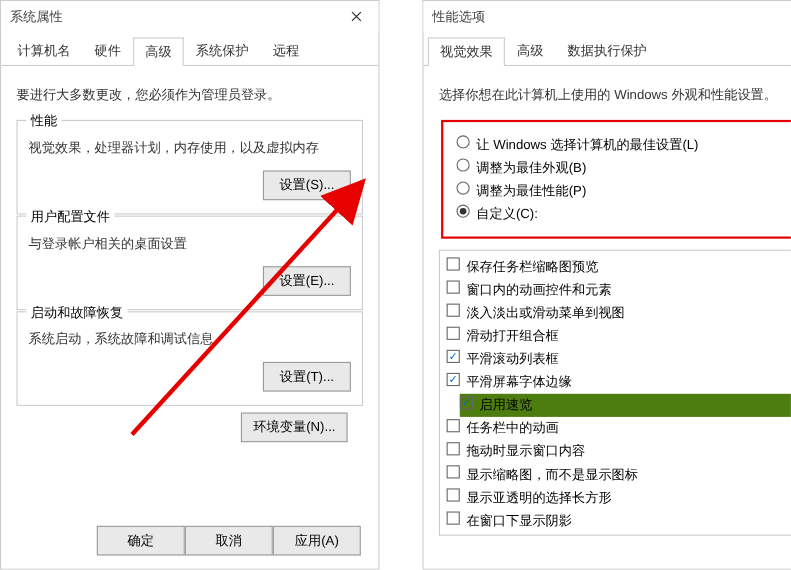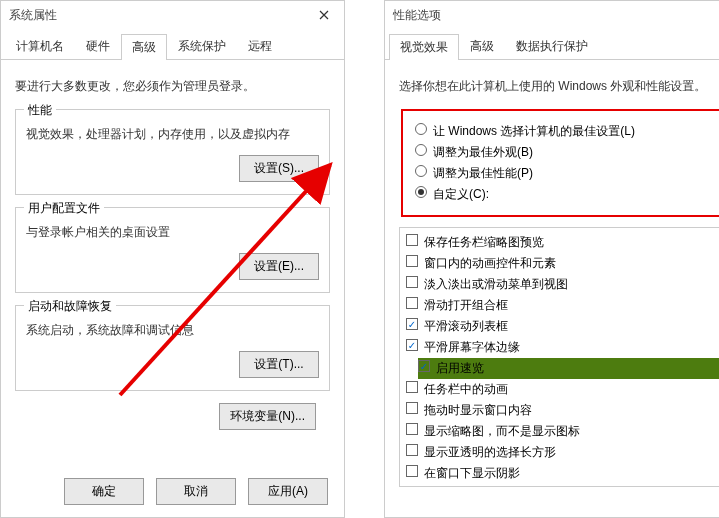--- a/index.html
+++ b/index.html
@@ -8,26 +8,26 @@
   .panel.left { left: 0; width: 345px; height: 518px; }
   .panel.right { left: 384px; width: 375px; height: 518px; }
   .titlebar { height: 28px; display: flex; align-items: center; padding: 0 8px; background: #fff; position: relative; }
   .titlebar-text { color: #444; }
   .close-btn { position: absolute; right: 0; top: 0; width: 40px; height: 28px; display: flex; align-items: center; justify-content: center; color: #333; cursor: pointer; }
   .tabs { display: flex; border-bottom: 1px solid #ccc; padding: 0 4px; margin-top: 4px; }
   .tab { padding: 4px 10px; border: 1px solid transparent; border-bottom: none; color: #333; cursor: pointer; }
   .tab.active { border-color: #ccc; background: #fff; position: relative; top: 1px; }
   .content { padding: 12px 14px; }
   .intro { margin: 6px 0 14px; color: #333; }
-  .group { border: 1px solid #ccc; margin-bottom: 12px; padding: 8px 10px 12px; position: relative; }
+  .group { border: 1px solid #ccc; margin-bottom: 1px; padding: 8px 10px 12px; position: relative; }
   .group-title { position: absolute; top: -8px; left: 8px; background: #fff; padding: 0 4px; }
   .group-desc { margin: 8px 0 12px; color: #333; }
   .btn-row { text-align: right; }
   .btn { display: inline-block; min-width: 80px; padding: 4px 10px; border: 1px solid #999; background: #e9e9e9; cursor: pointer; text-align: center; }
-  .footer { position: absolute; bottom: 12px; right: 16px; display: flex; gap: 12px; }
+  .footer { position: absolute; bottom: 12px; right: 16px; display: flex; gap: 0; }
   .radio-row, .check-row { display: flex; align-items: flex-start; gap: 6px; padding: 2px 0; }
   .radio-box { width: 12px; height: 12px; border: 1px solid #666; border-radius: 50%; display: flex; align-items: center; justify-content: center; }
   .radio-box.sel::after { content: ""; width: 6px; height: 6px; background: #333; border-radius: 50%; }
   .check-box { width: 12px; height: 12px; border: 1px solid #666; display: flex; align-items: center; justify-content: center; font-size: 10px; color: #0066cc; }
   .check-box.sel::after { content: "✓"; }
   .radio-group { border: 2px solid #e60000; padding: 10px 12px; margin: 6px 2px 10px; }
   .check-list { border: 1px solid #ccc; padding: 4px 6px; height: 260px; overflow: hidden; }
   .check-row.highlight { background: #4d7c0f; margin-left: 12px; }
   .arrow { position: absolute; left: 100px; top: 150px; width: 260px; height: 250px; pointer-events: none; z-index: 10; }
   .env-row{ text-align:right; margin: 6px 14px 0 0;}

